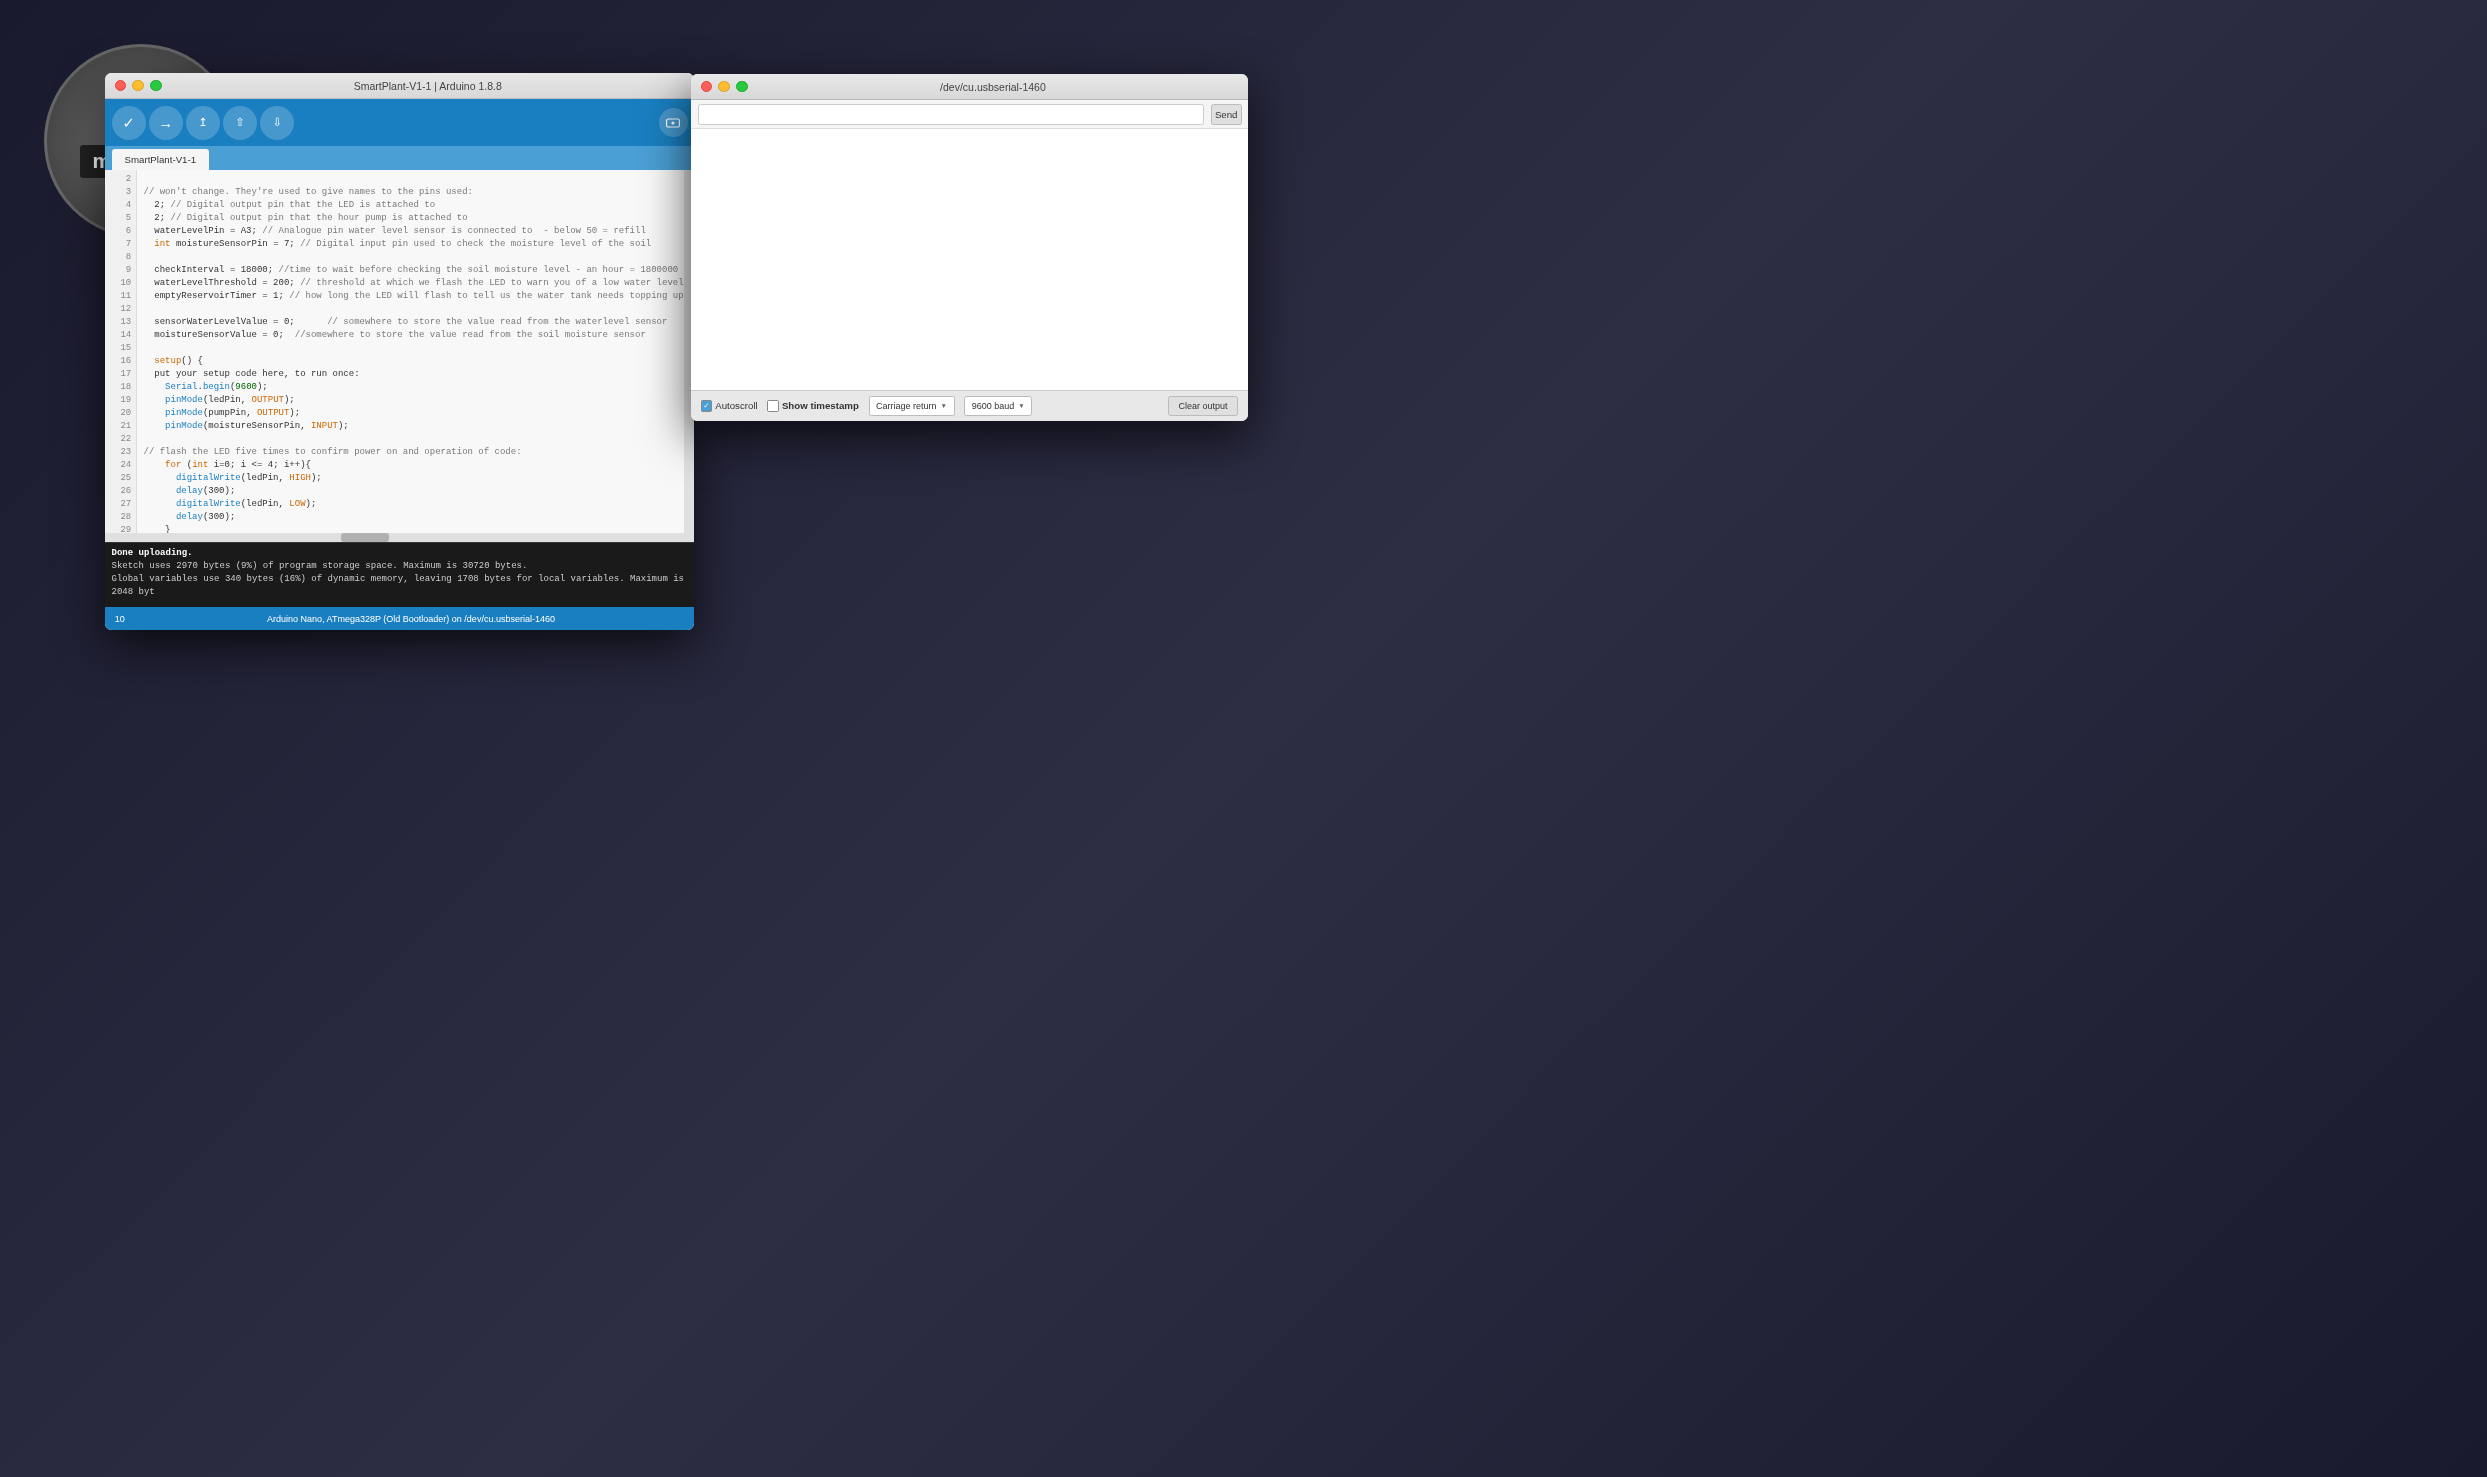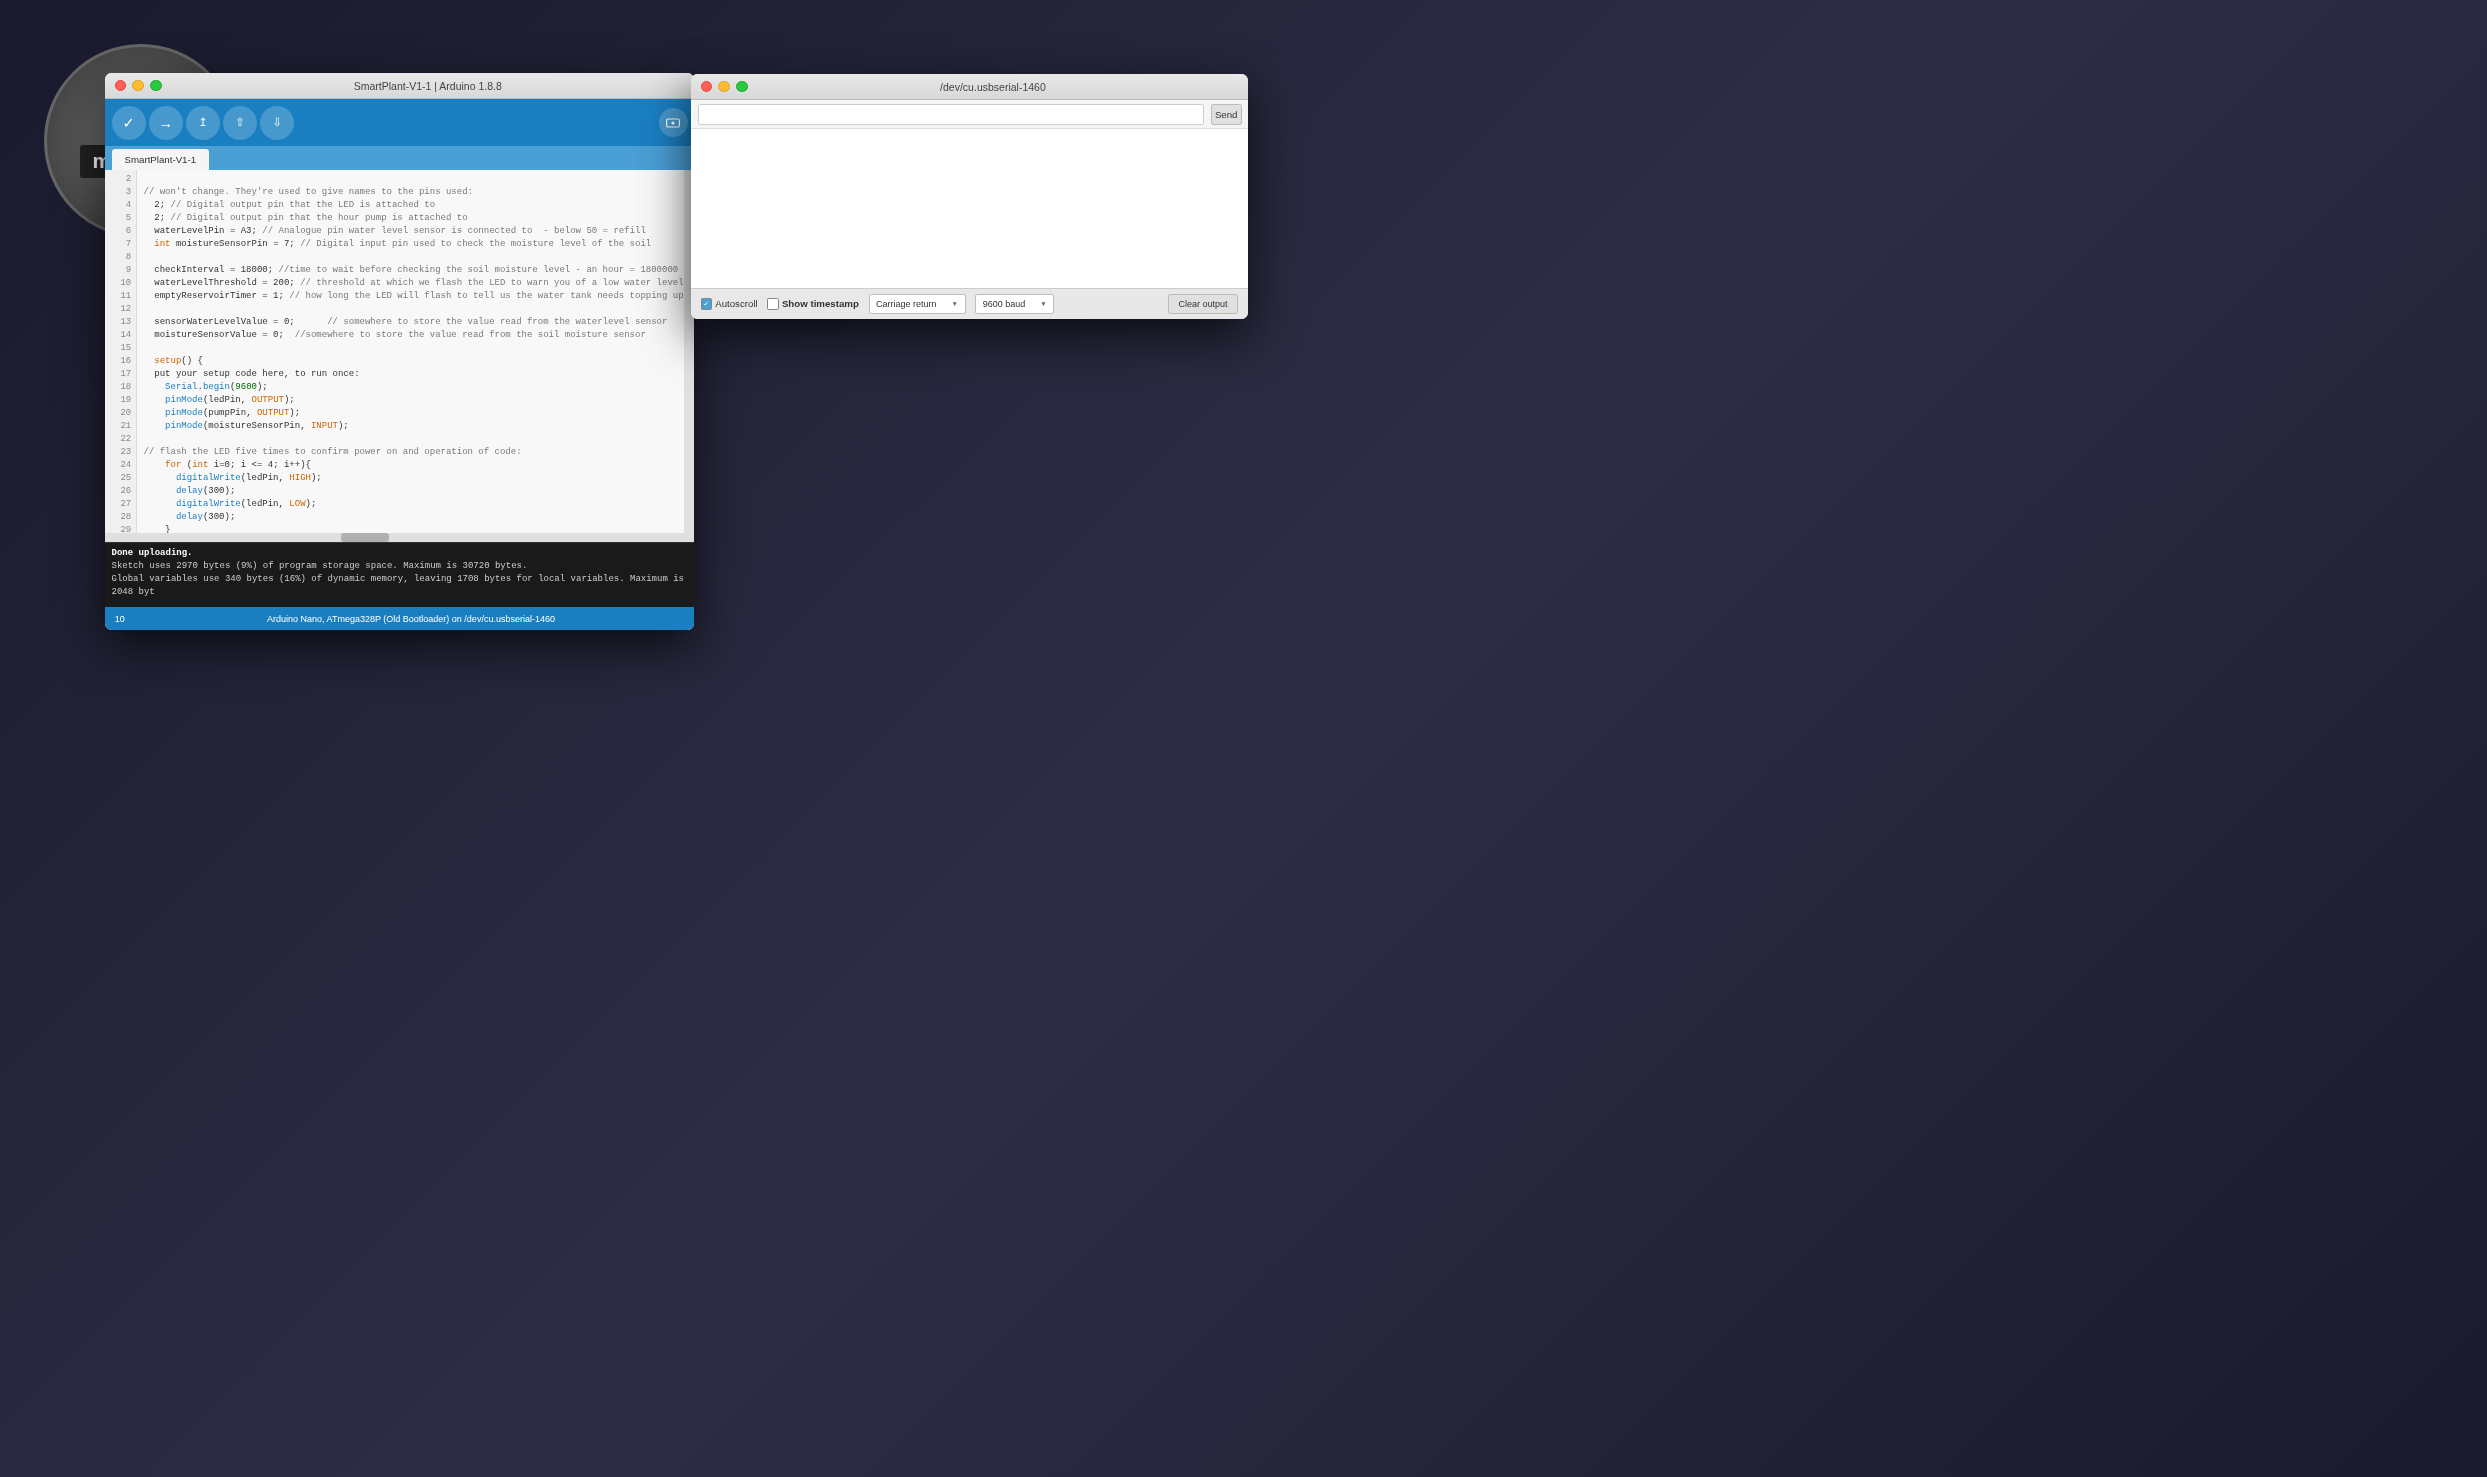--- a/index.html
+++ b/index.html
@@ -258,21 +258,21 @@
       left: 40%;
       border-radius: 3.2px;
     }
 
     
     .serial-window {
       position: absolute;
       top: 74px;
       left: 691px;
       width: 557px;
-      height: 245px;
+      height: 347px;
       background: #f5f5f5;
       border-radius: 6.5px;
       box-shadow: 0 16px 48px rgba(0,0,0,0.7);
       overflow: hidden;
       display: flex;
       flex-direction: column;
     }
 
     .serial-titlebar {
       height: 26px;
@@ -391,21 +391,21 @@
     .dropdown-btn {
       height: 19.4px;
       padding: 0 6.5px;
       background: white;
       border: 0.8px solid #bbb;
       border-radius: 2.4px;
       font-size: 9px;
       cursor: pointer;
       display: flex;
       align-items: center;
-      gap: 15px;
+      gap: 4px;
       color: #333;
     }
 
     .dropdown-arrow {
       font-size: 6.5px;
       color: #666;
     }
 
     .clear-output-btn {
       margin-left: auto;

